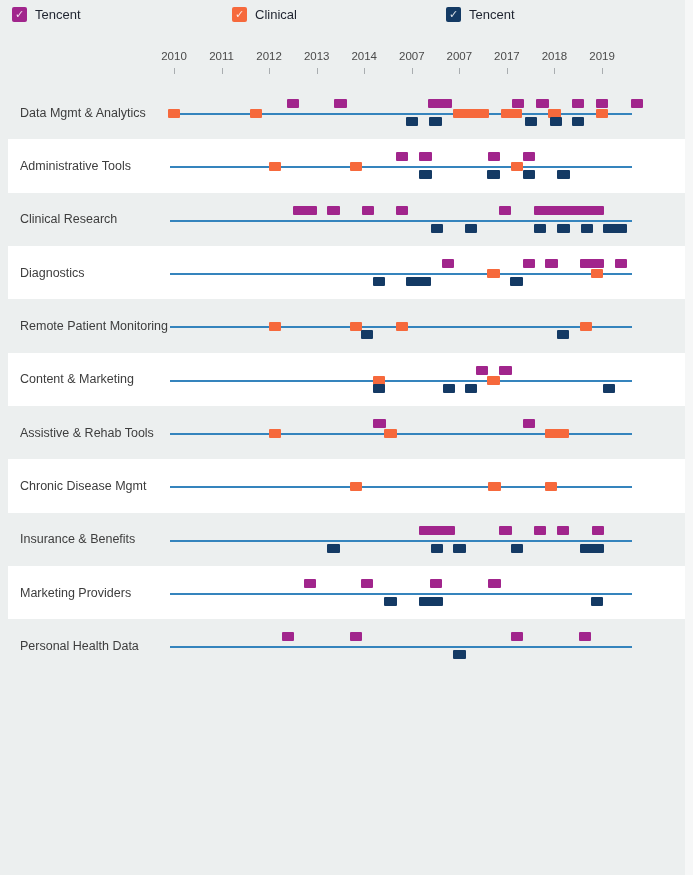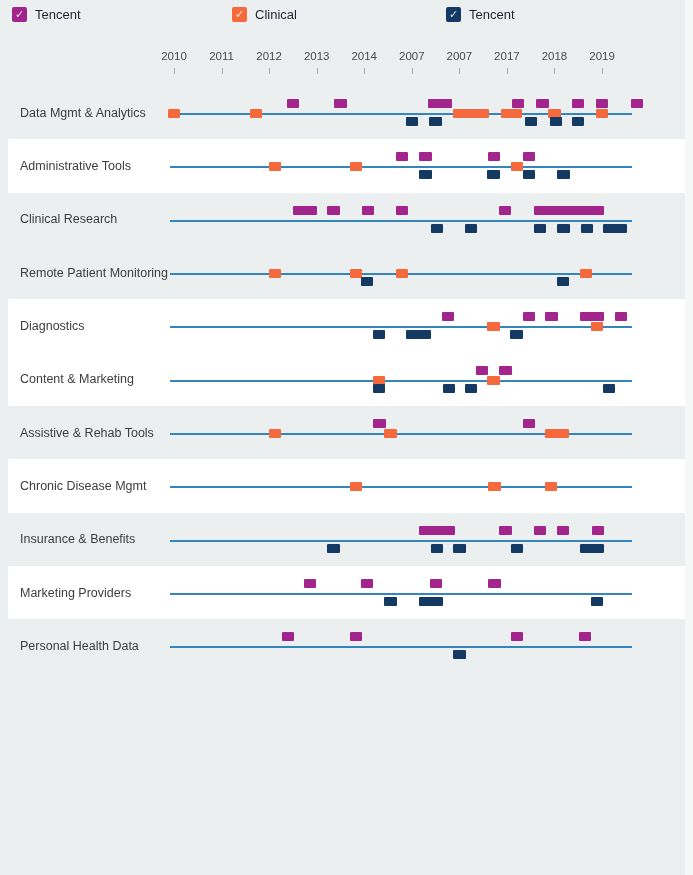--- a/index.html
+++ b/index.html
@@ -136,44 +136,44 @@
         <div class="marker google" style="left: 395.63px; width: 12.3656px; top: 13px;"></div>
         <div class="marker google" style="left: 498.835px; width: 12.3656px; top: 13px;"></div>
         <div class="marker google" style="left: 534.267px; width: 69.9132px; top: 13px;"></div>
         <div class="marker tencent" style="left: 430.824px; width: 12.3656px; top: 31px;"></div>
         <div class="marker tencent" style="left: 465.067px; width: 12.3656px; top: 31px;"></div>
         <div class="marker tencent" style="left: 534.029px; width: 12.3656px; top: 31px;"></div>
         <div class="marker tencent" style="left: 557.334px; width: 12.3656px; top: 31px;"></div>
         <div class="marker tencent" style="left: 580.638px; width: 12.3656px; top: 31px;"></div>
         <div class="marker tencent" style="left: 603.467px; width: 23.78px; top: 31px;"></div>
       </div>
-      <div class="row gray">
-        <div class="row-label">Remote Patient Monitoring</div>
-        <div class="row-line"></div>
-        <div class="marker microsoft" style="left: 269.12px; width: 12.3656px; top: 23px;"></div>
-        <div class="marker microsoft" style="left: 349.972px; width: 12.3656px; top: 23px;"></div>
-        <div class="marker microsoft" style="left: 395.63px; width: 12.3656px; top: 23px;"></div>
-        <div class="marker microsoft" style="left: 579.687px; width: 12.3656px; top: 23px;"></div>
-        <div class="marker tencent" style="left: 360.911px; width: 12.3656px; top: 31px;"></div>
-        <div class="marker tencent" style="left: 556.858px; width: 12.3656px; top: 31px;"></div>
-      </div>
       <div class="row white">
         <div class="row-label">Diagnostics</div>
         <div class="row-line"></div>
         <div class="marker google" style="left: 441.763px; width: 12.3656px; top: 13px;"></div>
         <div class="marker google" style="left: 522.615px; width: 12.3656px; top: 13px;"></div>
         <div class="marker google" style="left: 545.444px; width: 12.3656px; top: 13px;"></div>
         <div class="marker google" style="left: 580.162px; width: 23.78px; top: 13px;"></div>
         <div class="marker google" style="left: 614.881px; width: 12.3656px; top: 13px;"></div>
         <div class="marker microsoft" style="left: 487.42px; width: 12.3656px; top: 23px;"></div>
         <div class="marker microsoft" style="left: 591.101px; width: 12.3656px; top: 23px;"></div>
         <div class="marker tencent" style="left: 372.801px; width: 12.3656px; top: 31px;"></div>
         <div class="marker tencent" style="left: 406.093px; width: 24.7312px; top: 31px;"></div>
         <div class="marker tencent" style="left: 510.249px; width: 12.3656px; top: 31px;"></div>
       </div>
+      <div class="row gray">
+        <div class="row-label">Remote Patient Monitoring</div>
+        <div class="row-line"></div>
+        <div class="marker microsoft" style="left: 269.12px; width: 12.3656px; top: 23px;"></div>
+        <div class="marker microsoft" style="left: 349.972px; width: 12.3656px; top: 23px;"></div>
+        <div class="marker microsoft" style="left: 395.63px; width: 12.3656px; top: 23px;"></div>
+        <div class="marker microsoft" style="left: 579.687px; width: 12.3656px; top: 23px;"></div>
+        <div class="marker tencent" style="left: 360.911px; width: 12.3656px; top: 31px;"></div>
+        <div class="marker tencent" style="left: 556.858px; width: 12.3656px; top: 31px;"></div>
+      </div>
       <div class="row white">
         <div class="row-label">Content &amp; Marketing</div>
         <div class="row-line"></div>
         <div class="marker google" style="left: 476.006px; width: 12.3656px; top: 13px;"></div>
         <div class="marker google" style="left: 499.31px; width: 12.3656px; top: 13px;"></div>
         <div class="marker microsoft" style="left: 372.801px; width: 12.3656px; top: 23px;"></div>
         <div class="marker microsoft" style="left: 487.42px; width: 12.3656px; top: 23px;"></div>
         <div class="marker tencent" style="left: 372.801px; width: 12.3656px; top: 31px;"></div>
         <div class="marker tencent" style="left: 442.714px; width: 12.3656px; top: 31px;"></div>
         <div class="marker tencent" style="left: 465.067px; width: 12.3656px; top: 31px;"></div>

